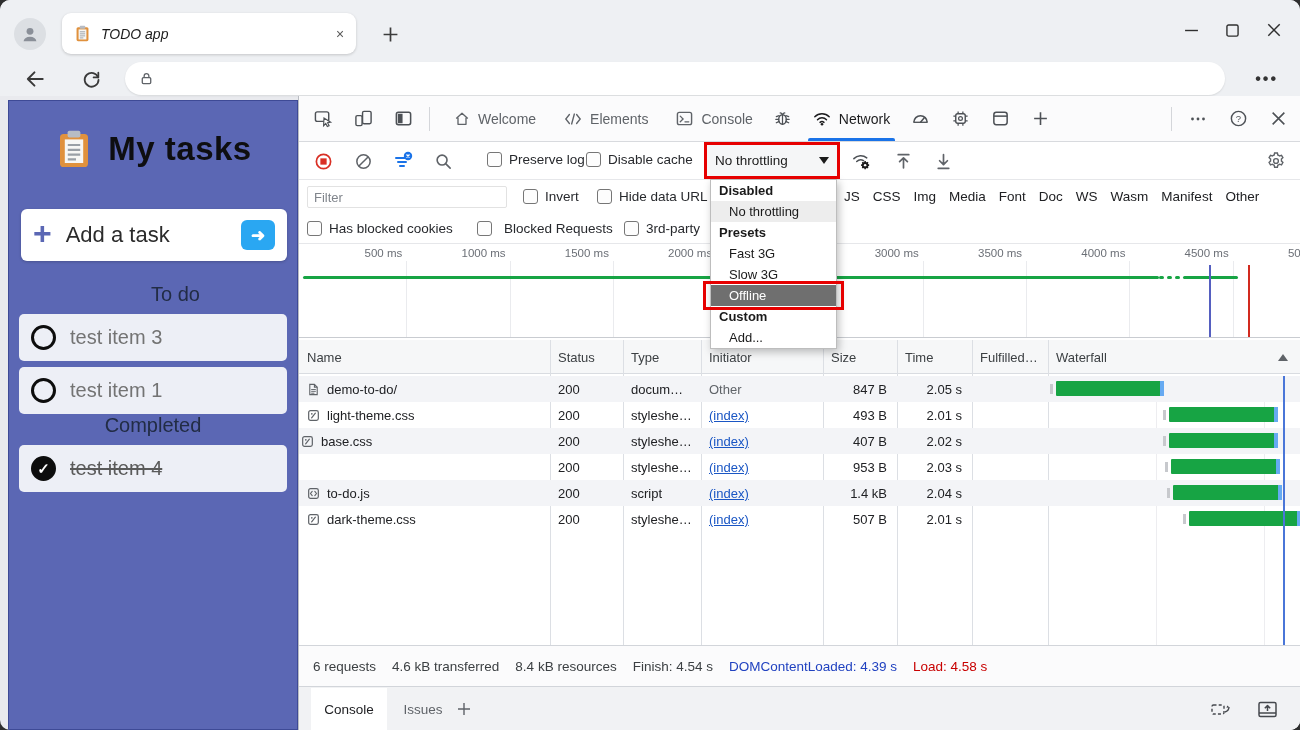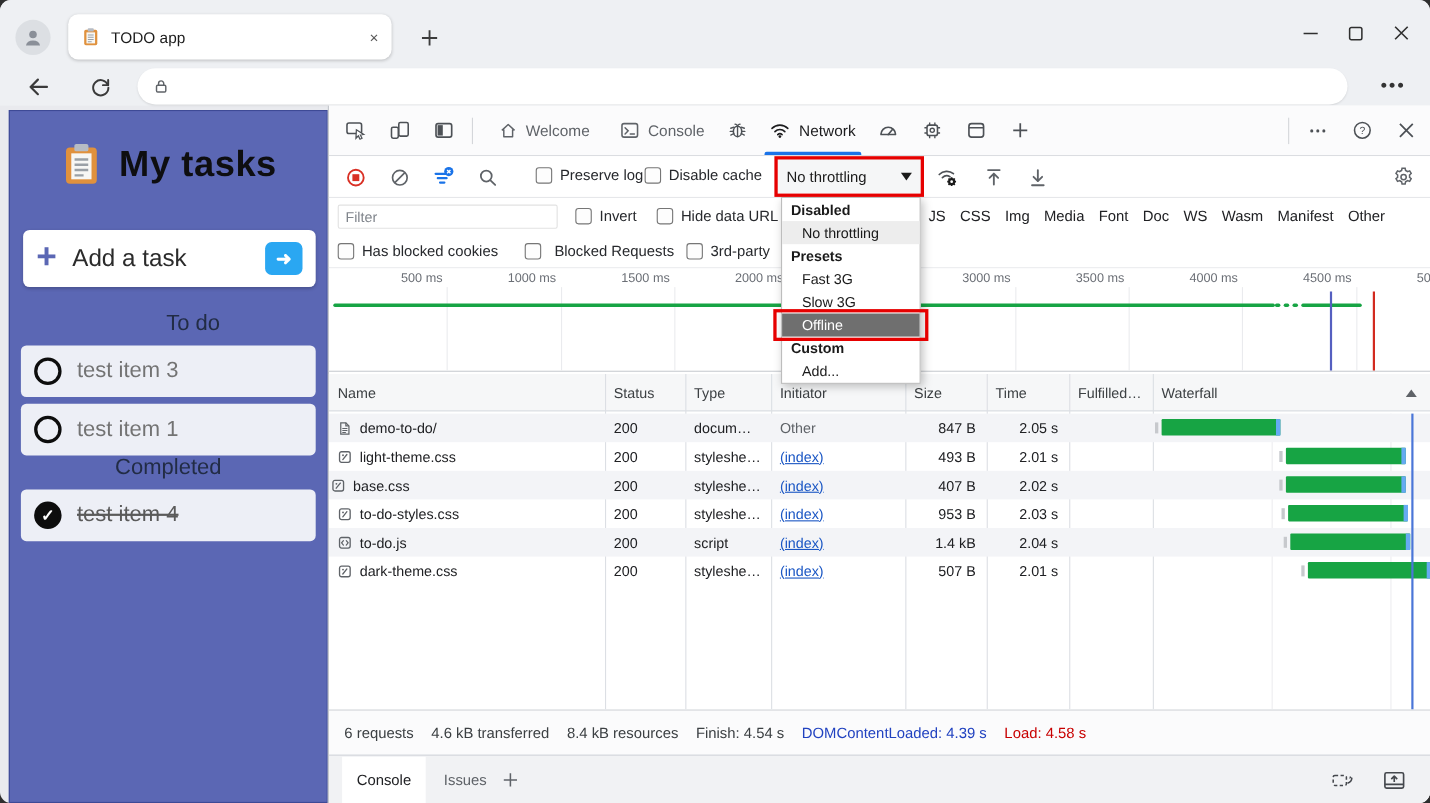--- a/index.html
+++ b/index.html
@@ -2,21 +2,21 @@
 <html><head>
 <meta charset="utf-8">
 <style>
   * { margin:0; padding:0; box-sizing:border-box; }
   body { background:#2e2e2e; font-family:"Liberation Sans", sans-serif; }
   #app { position:relative; width:1300px; height:730px; background:#e9eaee; border-radius:10px; overflow:hidden; }
 
   
   .chrome { position:absolute; left:0; top:0; width:1300px; height:96px; background:#eef0f3; }
   .avatar { position:absolute; left:14px; top:18px; width:32px; height:32px; border-radius:50%; background:#dcdfe3; display:flex; align-items:center; justify-content:center; }
-  .btab { position:absolute; left:62px; top:13px; width:294px; height:41px; background:#fff; border-radius:9px; box-shadow:0 1px 3px rgba(0,0,0,.18); display:flex; align-items:center; padding:0 12px; gap:10px; }
+  .btab { position:absolute; left:62px; top:13px; width:294px; height:41px; background:#fff; border-radius:9px; box-shadow:0 1px 3px rgba(0,0,0,.18); display:flex; align-items:center; padding:0 12px; gap:10px;font-style:italic; }
   .btab .ttl { font-size:14px; color:#1b1b1b; flex:1; }
   .btab .tx { color:#5a5a5a; font-size:14px; cursor:default; }
   .newtab { position:absolute; left:376px; top:20px; width:28px; height:28px; color:#3c3c3c; display:flex; align-items:center; justify-content:center; }
   .winctl { position:absolute; right:18px; top:22px; display:flex; gap:26px; align-items:center; color:#2f2f2f; }
   .navbtn { position:absolute; top:64px; width:30px; height:30px; display:flex; align-items:center; justify-content:center; color:#3a3a3a; }
   .urlbar { position:absolute; left:125px; top:62px; width:1100px; height:33px; background:#fff; border-radius:17px; box-shadow:0 1px 2px rgba(0,0,0,.10); display:flex; align-items:center; padding:0 14px; gap:10px; }
   .urlbar .u { font-size:14.5px; color:#70757a; }
   .urlbar .u b { color:#1b1b1b; font-weight:bold; }
   .dots { position:absolute; right:22px; top:70px; color:#333; letter-spacing:2px; font-size:16px; font-weight:bold; }
 
@@ -224,20 +224,26 @@
             <rect x="2.5" y="3.5" width="15" height="13" rx="2" fill="none" stroke="currentColor" stroke-width="1.6"></rect>
             <rect x="4" y="5" width="5" height="10" fill="currentColor"></rect>
           </svg>
         </div>
       <div class="vsep"></div>
       <div class="dt-tab">
         <svg width="16" height="16" viewBox="0 0 18 18">
             <path d="M2.5 8.5L9 2.5l6.5 6M4.5 7.5V15h9V7.5" fill="none" stroke="currentColor" stroke-width="1.5" stroke-linejoin="round"></path>
           </svg>
         <span>Welcome</span>
+      </div>
+      <div class="dt-tab">
+        <svg width="18" height="14" viewBox="0 0 20 14">
+            <path d="M6 2L2 7l4 5M14 2l4 5-4 5M11.5 1.5l-3 11" fill="none" stroke="currentColor" stroke-width="1.5" stroke-linecap="round"></path>
+          </svg>
+        <span>Elements</span>
       </div>
       <div class="dt-tab">
         <svg width="17" height="17" viewBox="0 0 18 18">
             <rect x="1.5" y="2.5" width="15" height="13" rx="2" fill="none" stroke="currentColor" stroke-width="1.5"></rect>
             <path d="M4.5 6.5l3 3-3 3M9.5 12.5h4" fill="none" stroke="currentColor" stroke-width="1.4" stroke-linecap="round"></path>
           </svg>
         <span>Console</span>
       </div>
       <div class="ibtn">
           <svg width="19" height="19" viewBox="0 0 20 20">
@@ -512,30 +518,20 @@
             <span class="ilink">(index)</span>
           </div>
           <div class="ncell right" style="left: 524px; width: 74px; padding-right: 10px;">407 B</div>
           <div class="ncell right" style="left: 598px; width: 75px; padding-right: 10px;">2.02 s</div>
           <div class="wtick" style="left: 863.934px;"></div>
           <div class="wbar" style="left: 869.934px; width: 109.296px;">
             <div class="tip"></div>
           </div>
         </div>
         <div class="nrow" style="top: 114px;">
-          <div class="ncell" style="left: 0px; width: 251px; padding-left: 8px; gap: 7px;">
-            <span>
-              <svg width="13" height="13" viewBox="0 0 14 14">
-                <rect x="1.8" y="1.8" width="10.4" height="10.4" rx="2" fill="none" stroke="#5f6368" stroke-width="1.3"></rect>
-                <path d="M9 4.5L5 9.5" stroke="#5f6368" stroke-width="1.3" stroke-linecap="round"></path>
-                <circle cx="5.2" cy="5.2" r="0.9" fill="#5f6368"></circle>
-              </svg>
-            </span>
-            <span>to-do-styles.css</span>
-          </div>
           <div class="ncell" style="left: 251px; width: 73px; padding-left: 8px;">200</div>
           <div class="ncell" style="left: 324px; width: 78px; padding-left: 8px;">styleshe…</div>
           <div class="ncell" style="left: 402px; width: 122px; padding-left: 8px;">
             <span class="ilink">(index)</span>
           </div>
           <div class="ncell right" style="left: 524px; width: 74px; padding-right: 10px;">953 B</div>
           <div class="ncell right" style="left: 598px; width: 75px; padding-right: 10px;">2.03 s</div>
           <div class="wtick" style="left: 865.958px;"></div>
           <div class="wbar" style="left: 871.958px; width: 108.79px;">
             <div class="tip"></div>

